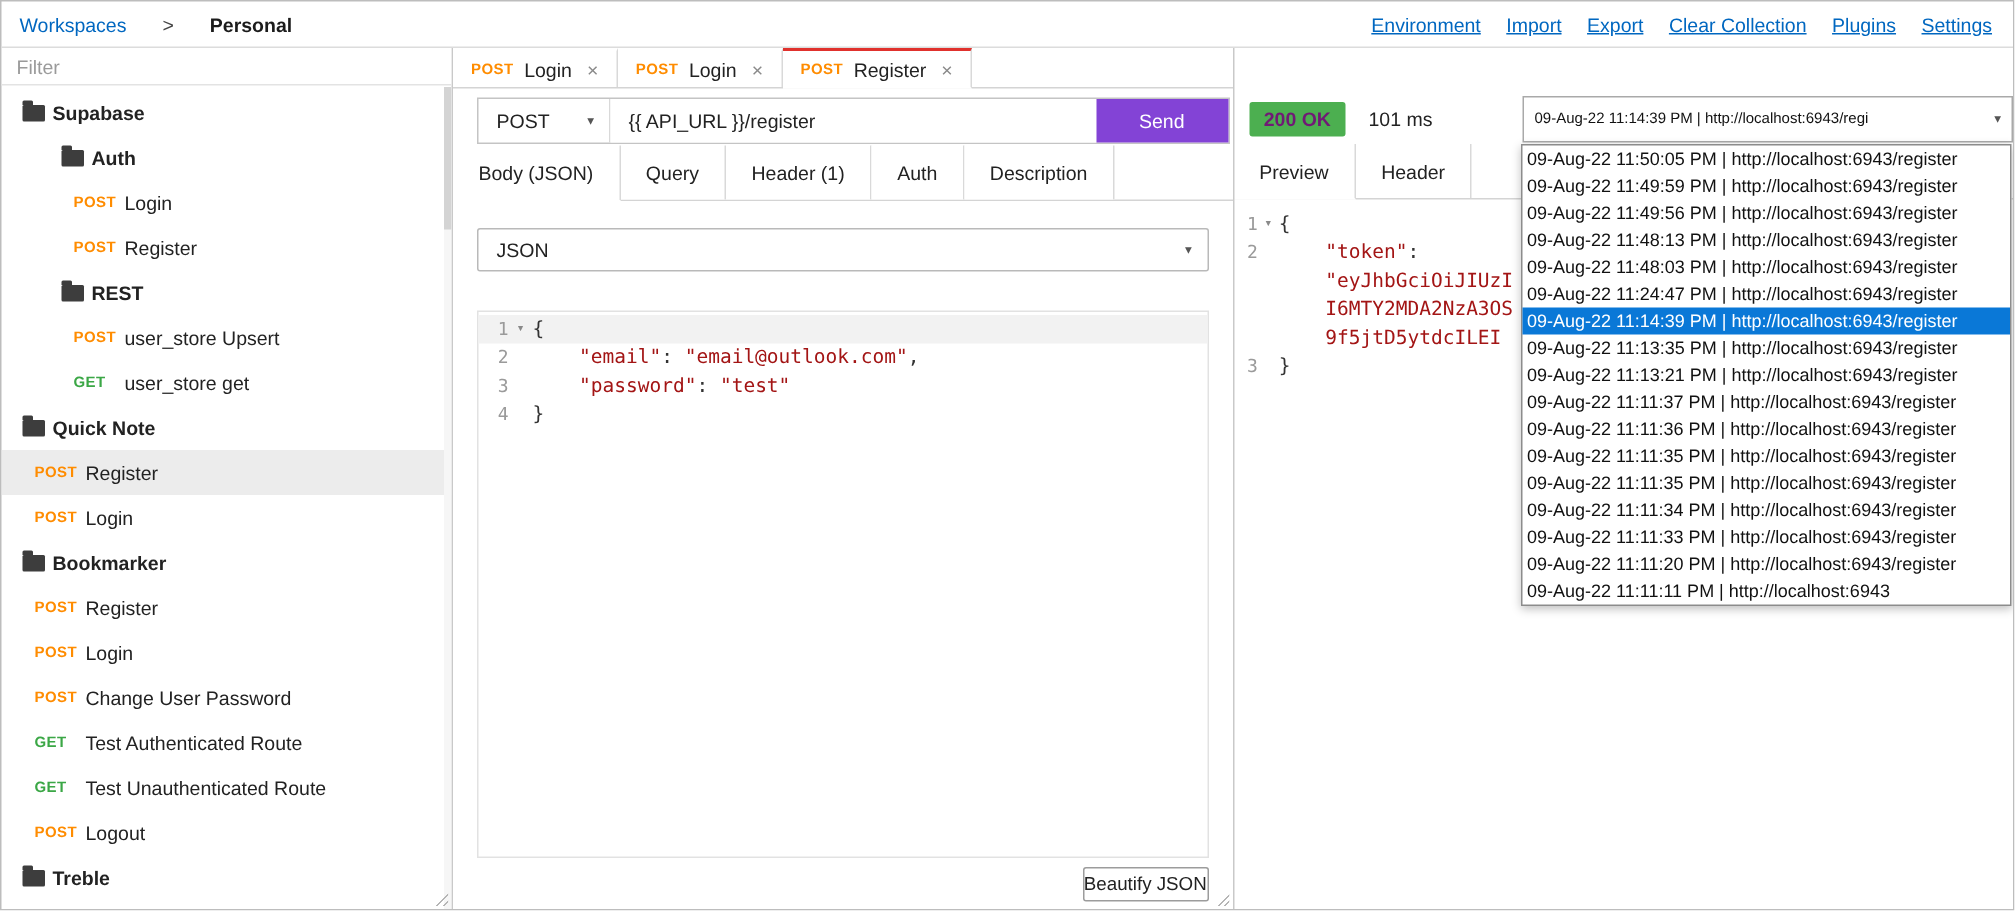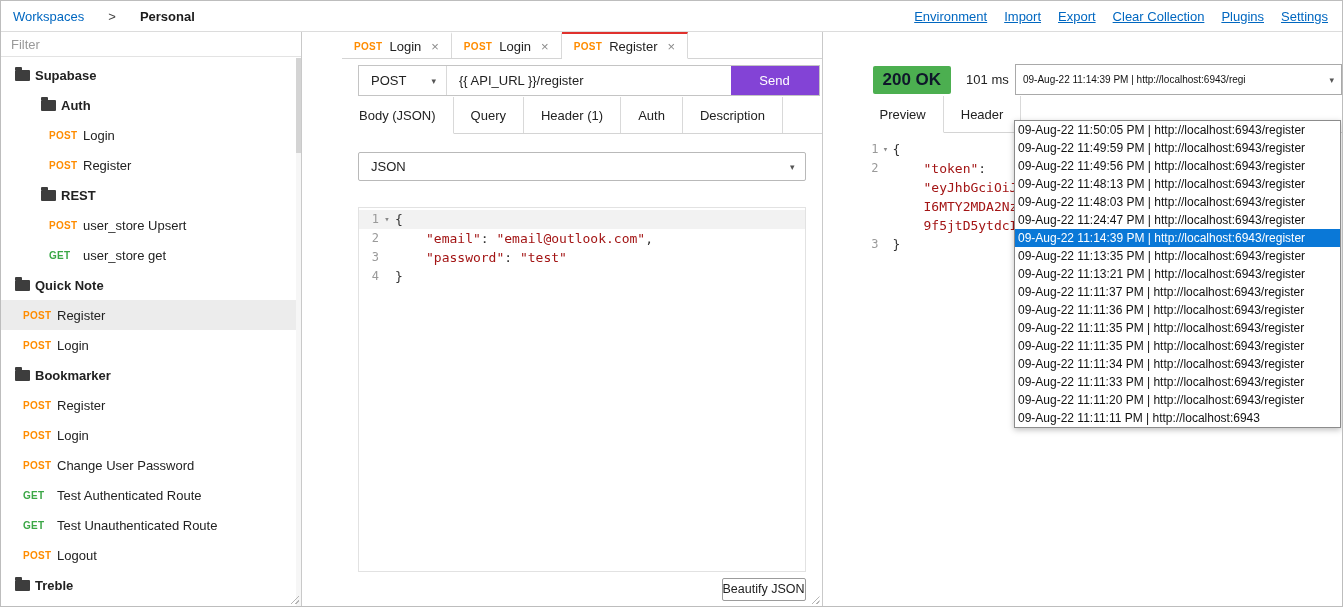--- a/index.html
+++ b/index.html
@@ -11,21 +11,21 @@
   .topbar { height: 31px; flex: none; display: flex; align-items: center; justify-content: space-between;
             padding: 0 14px 0 12px; border-bottom: 1px solid #dcdcdc; }
   .breadcrumb { display: flex; align-items: center; gap: 24px; font-size: 13px; }
   .bc-link { color: var(--accent-link, #0067c0); cursor: pointer; text-decoration: none; }
   .bc-sep { color: #444; }
   .bc-current { font-weight: 700; color: #1b1b1b; }
   .top-links { display: flex; align-items: center; gap: 17px; }
   .top-link { font-size: 13px; color: var(--accent-link, #0067c0); text-decoration: underline; cursor: pointer; }
 
   
-  .main-row { flex: 1; display: flex; min-height: 0; gap: 40px; }
+  .main-row { flex: 1; display: flex; min-height: 0; }
 
   
   .sidebar { width: 301px; flex: none; border-right: 1px solid #c9c9c9; position: relative; overflow: hidden; }
   .filter { display: block; width: 100%; height: 25px; border: none; border-bottom: 1px solid #e3e3e3;
             padding: 0 10px; font-size: 13px; font-family: inherit; color: #333; outline: none; }
   .filter::placeholder { color: #9a9a9a; }
   .tree { padding-top: 3px; }
   .tree-item { height: 30px; display: flex; align-items: center; cursor: pointer; white-space: nowrap; }
   .tree-item[data-level="0"] { padding-left: 14px; }
   .tree-item[data-level="1"] { padding-left: 40px; }
@@ -91,35 +91,35 @@
 
   .editor-footer { flex: none; height: 34px; display: flex; align-items: center; justify-content: flex-end;
                    padding: 0 16px; }
   .beautify-btn { height: 23px; padding: 0 0; border: 1px solid #9c9c9c; border-radius: 2px; background: #fff;
                   font-size: 12.5px; font-family: inherit; color: #222; cursor: pointer; }
 
   
   .response-panel { flex: 1; min-width: 0; display: flex; flex-direction: column; background: #fff; }
   .response-spacer { height: 32px; flex: none; }
   .response-bar { flex: none; height: 31px; display: flex; align-items: center; }
-  .status-badge { margin-left: 10px; flex: none; background: var(--status-ok, #4caf50); color: #0f172a;
-                  font-size: 17px; font-weight: 700; padding: 4px 10px; border-radius: 2px; }
+  .status-badge { margin-left: 10px; flex: none; background: var(--status-ok, #4caf50); color: #701a75;
+                  font-size: 13px; font-weight: 700; padding: 4px 10px; border-radius: 2px; }
   .resp-time { margin-left: 15px; flex: none; font-size: 13px; color: #222; }
   .history-select { margin-left: auto; width: 327px; height: 31px; border: 1px solid #a9a9a9; background: #fff;
                     display: flex; align-items: center; padding: 0 7px; cursor: pointer; min-width: 0; }
   .hs-text { flex: 1; font-size: 10px; white-space: nowrap; overflow: hidden; color: #111; }
   .response-tabs { flex: none; height: 37px; margin-top: 1px; display: flex; border-bottom: 1px solid #d4d4d4; }
   .response-body { flex: 1; min-height: 0; padding-top: 7px; font-family: "DejaVu Sans Mono", "Liberation Mono", monospace;
                    font-size: 13px; overflow: hidden; }
   .response-body .lnum { width: 16px; }
   .response-body .fold { width: 14px; }
 
   
   .history-dropdown { position: absolute; top: 95px; right: 1px; width: 327px; background: #fff;
-                      border: 1px solid #8c8c8c; box-shadow: 0 2px 6px rgba(0,0,0,.25); z-index: 10; margin-top: 24px; }
+                      border: 1px solid #8c8c8c; box-shadow: 0 2px 6px rgba(0,0,0,.25); z-index: 10; }
   .history-item { height: 18px; display: flex; align-items: center; padding: 0 3px; font-size: 12px;
                   color: #111; cursor: pointer; white-space: nowrap; overflow: hidden; }
   .history-item[data-state="selected"] { background: var(--history-selected, #0a78d7); color: #fff; }
 </style>
 </head>
 <body>
 
 <div class="app">
 
   <header class="topbar">

